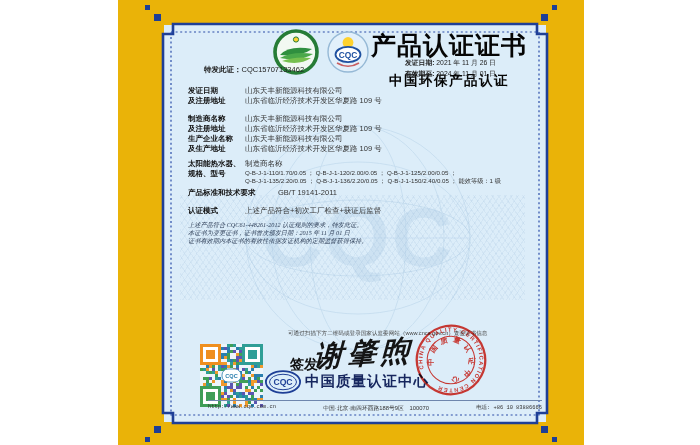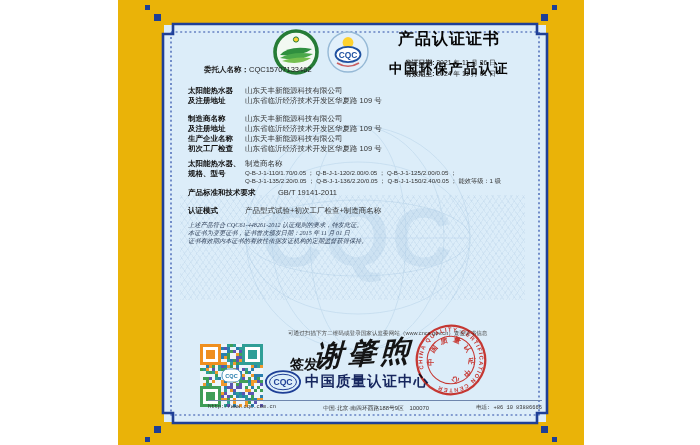--- a/index.html
+++ b/index.html
@@ -7,21 +7,21 @@
   .canvas{position:relative;width:700px;height:445px;background:#ffffff;}
   .photo{position:absolute;left:118px;top:0;width:466px;height:445px;background:#eab308;}
   .inner-page{position:absolute;left:46px;top:25px;width:382px;height:397px;background:#dcedf9;}
   .frame{position:absolute;left:0;top:0;width:466px;height:445px;pointer-events:none;}
   .abs{position:absolute;}
   .wm{position:absolute;left:0;top:0;width:466px;height:445px;opacity:.85;}
   .guilloche{position:absolute;left:62px;top:195px;width:345px;height:105px;
     background:repeating-linear-gradient(55deg,rgba(140,175,210,.13) 0 1px,transparent 1px 5px),
                repeating-linear-gradient(-55deg,rgba(140,175,210,.13) 0 1px,transparent 1px 5px);}
   .titles{left:252px;top:29px;width:158px;text-align:center;color:#050505;}
-  .title{font-size:16px;font-weight:bold;letter-spacing:1px;white-space:nowrap;}
+  .title{font-size:25px;font-weight:bold;letter-spacing:1px;white-space:nowrap;}
   .subtitle{font-size:13.5px;font-weight:bold;letter-spacing:1.5px;margin-top:10px;white-space:nowrap;}
   .certno{left:86px;top:65px;font-size:7.5px;color:#222;white-space:nowrap;}
   .certno .lab{font-weight:bold;}
   .dates{left:287px;top:57px;font-size:6.8px;color:#222;line-height:11px;white-space:nowrap;}
   .dates .lab{font-weight:bold;}
   .row{position:absolute;left:70px;width:350px;font-size:7.5px;color:#1c1c1c;line-height:10px;white-space:nowrap;}
   .row .lbl{position:absolute;left:0;top:0;font-weight:bold;color:#111;}
   .row .val{position:absolute;left:57px;top:0;color:#333;}
   .models{font-size:6.2px;line-height:7.5px;}
   .notes{left:70px;top:221px;font-size:6.2px;line-height:8.2px;color:#2e3e57;
@@ -87,57 +87,57 @@
       <text x="21" y="26.6" text-anchor="middle" font-size="8.4" font-weight="bold" fill="#1e50a0">CQC</text>
       <path d="M10,32 Q21,38.5 32,32" fill="none" stroke="#c23b3b" stroke-width="1.6" opacity=".8"></path>
     </svg>
 
     <div class="abs titles">
       <div class="title">产品认证证书</div>
       <div class="subtitle">中国环保产品认证</div>
     </div>
 
     <div class="abs certno">
-      <span class="lab">委托人名称：</span><span>CQC15707133462</span>
+      <span class="lab">特发此证：</span><span>CQC15707133462</span>
     </div>
     <div class="abs dates">
       <div>
         <span class="lab">发证日期:</span>
         <span>2021 年 11 月 26 日</span>
       </div>
       <div>
         <span class="lab">有效期至:</span>
         <span>2024 年 11 月 01 日</span>
       </div>
     </div>
 
     <div class="row" style="top:86px">
       <div class="lbl">
-          <div>太阳能热水器</div>
+          <div>发证日期</div>
           <div>及注册地址</div>
         </div>
       <div class="val">
           <div>山东天丰新能源科技有限公司</div>
           <div>山东省临沂经济技术开发区华夏路 109 号</div>
         </div>
     </div>
     <div class="row" style="top:114px">
       <div class="lbl">
           <div>制造商名称</div>
           <div>及注册地址</div>
         </div>
       <div class="val">
           <div>山东天丰新能源科技有限公司</div>
           <div>山东省临沂经济技术开发区华夏路 109 号</div>
         </div>
     </div>
     <div class="row" style="top:134px">
       <div class="lbl">
           <div>生产企业名称</div>
-          <div>初次工厂检查</div>
+          <div>及生产地址</div>
         </div>
       <div class="val">
           <div>山东天丰新能源科技有限公司</div>
           <div>山东省临沂经济技术开发区华夏路 109 号</div>
         </div>
     </div>
     <div class="row" style="top:159px">
       <div class="lbl">
           <div>太阳能热水器、</div>
           <div>规格、型号</div>
@@ -154,21 +154,21 @@
         </div>
       <div class="val" style="left:90px">
           <div>GB/T 19141-2011</div>
         </div>
     </div>
     <div class="row" style="top:206px">
       <div class="lbl">
           <div>认证模式</div>
         </div>
       <div class="val">
-          <div>产品型式试验+初次工厂检查+制造商名称</div>
+          <div>上述产品符合+初次工厂检查+获证后监督</div>
         </div>
     </div>
 
     <div class="abs notes">
       <div>上述产品符合 CQC61-448261-2012 认证规则的要求，特发此证。</div>
       <div>本证书为变更证书，证书首次颁发日期：2015 年 11 月 01 日</div>
       <div>证书有效期内本证书的有效性依据发证机构的定期监督获得保持。</div>
     </div>
 
     <div class="abs verify">可通过扫描下方二维码或登录国家认监委网站（www.cnca.gov.cn）查验证书信息</div>

